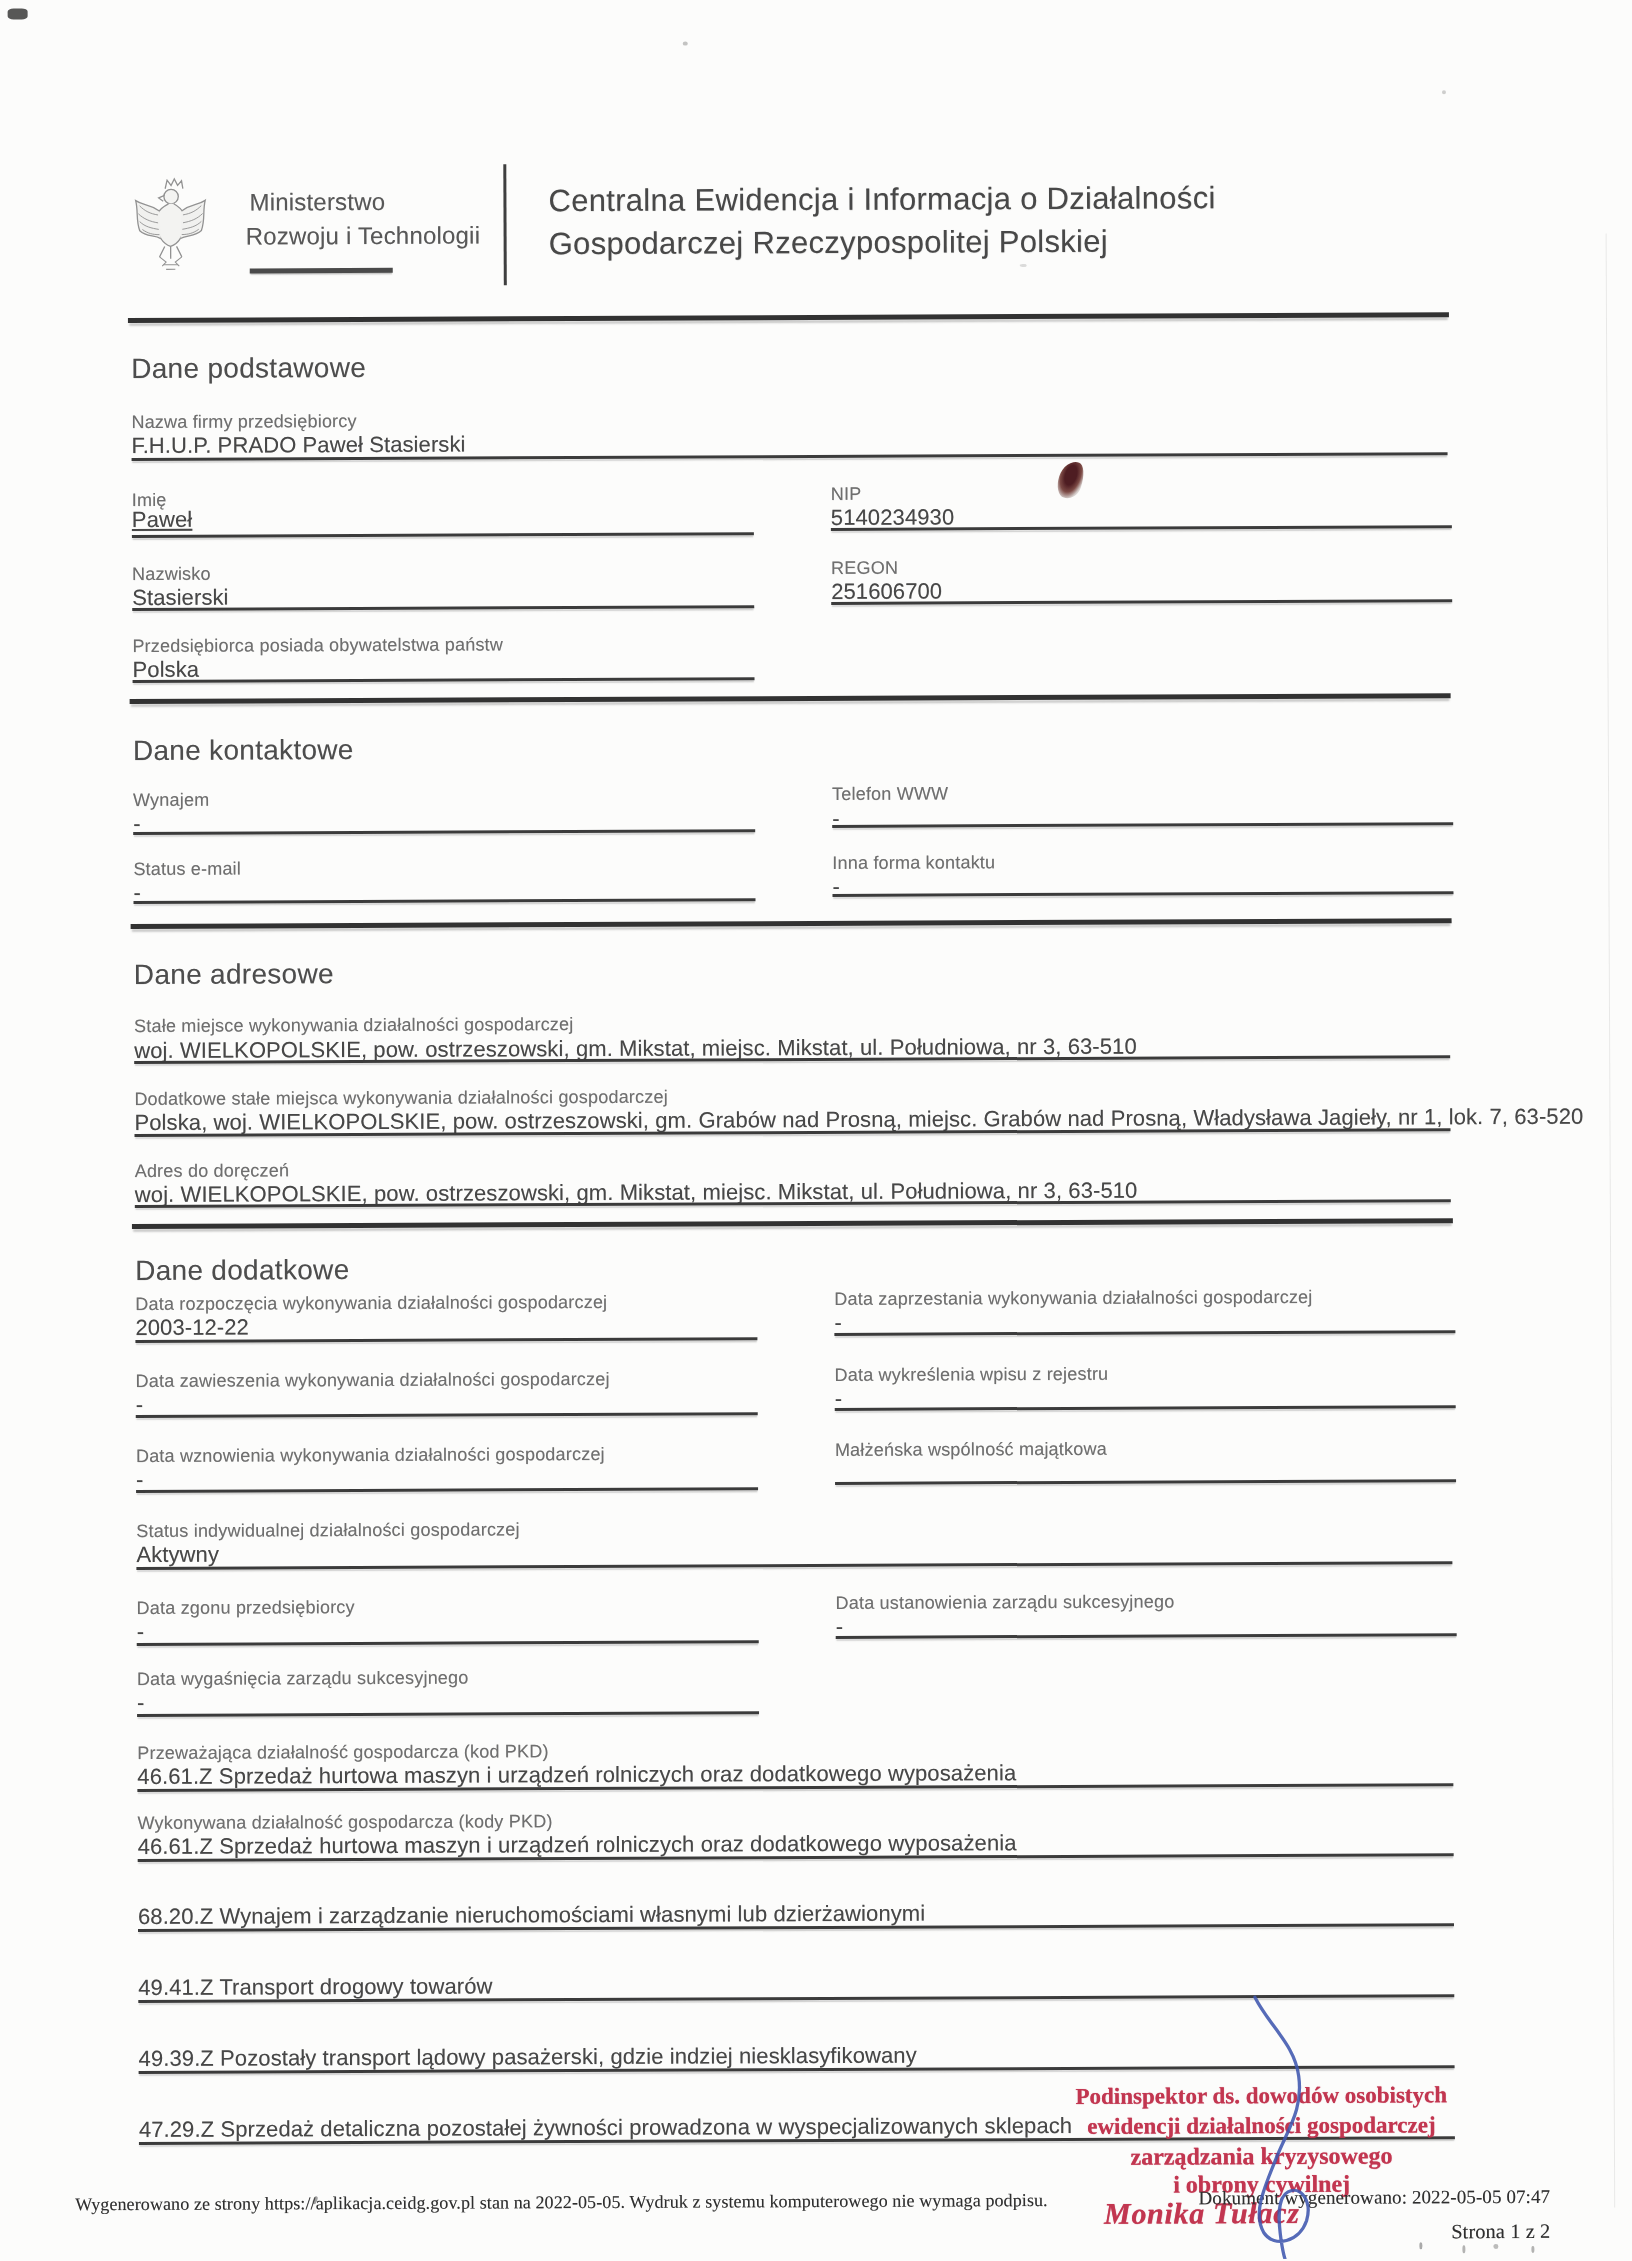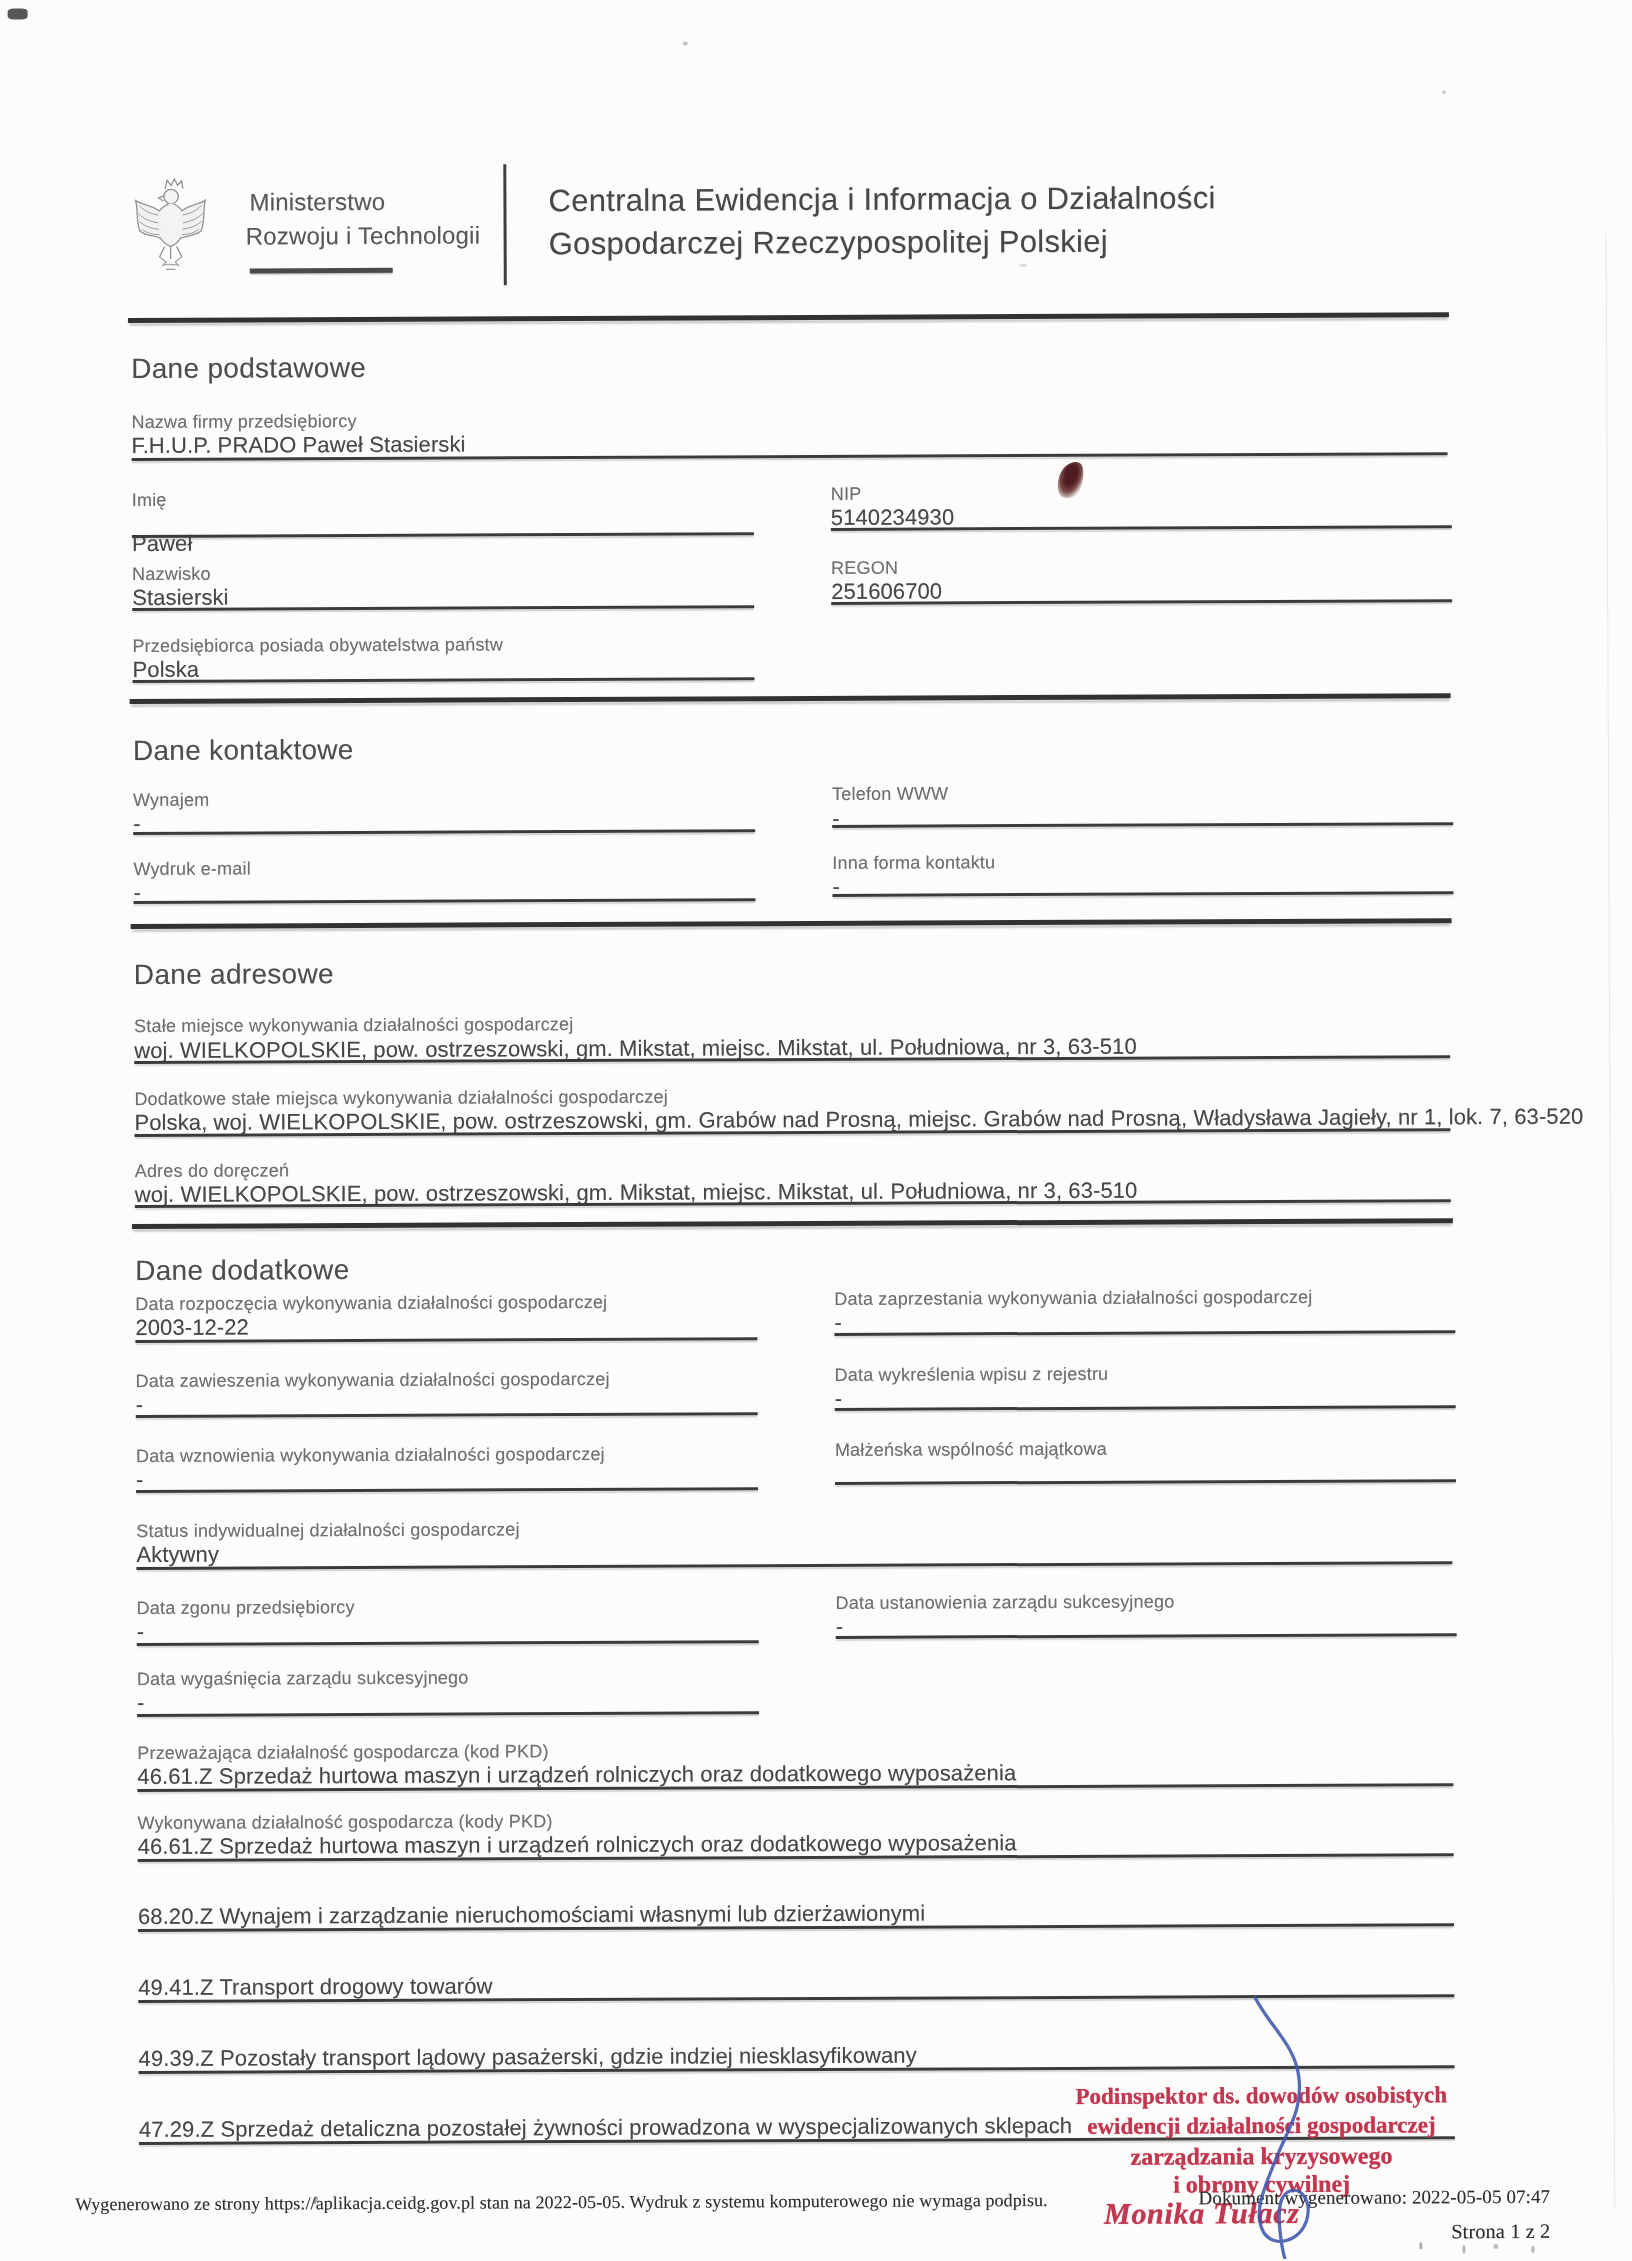--- a/index.html
+++ b/index.html
@@ -102,21 +102,21 @@
 
   <div class="rule" style="left:132px;top:315px;width:1321px;"></div>
 
   <div class="abs sec" style="left:135px;top:350px;">Dane podstawowe</div>
 
   <div class="abs lbl" style="left:135px;top:409px;">Nazwa firmy przedsiębiorcy</div>
   <div class="abs val" style="left:135px;top:430px;">F.H.U.P. PRADO Paweł Stasierski</div>
   <div class="ul" style="left:135px;top:455px;width:1316px;"></div>
 
   <div class="abs lbl" style="left:135px;top:487px;">Imię</div>
-  <div class="abs val" style="left:135px;top:528px;">Paweł</div>
+  <div class="abs val" style="left:135px;top:504px;text-decoration:underline;">Paweł</div>
   <div class="ul" style="left:135px;top:532px;width:622px;"></div>
 
   <div class="abs lbl" style="left:834px;top:484px;">NIP</div>
   <div class="abs val" style="left:834px;top:505px;">5140234930</div>
   <div class="ul" style="left:834px;top:528px;width:621px;"></div>
   <div class="ink-blot"></div>
 
   <div class="abs lbl" style="left:135px;top:561px;">Nazwisko</div>
   <div class="abs val" style="left:135px;top:582px;text-align:center;">Stasierski</div>
   <div class="ul" style="left:135px;top:605px;width:622px;"></div>
@@ -134,21 +134,21 @@
   <div class="abs sec" style="left:135px;top:732px;">Dane kontaktowe</div>
 
   <div class="abs lbl" style="left:135px;top:787px;">Wynajem</div>
   <div class="abs val" style="left:135px;top:808px;">-</div>
   <div class="ul" style="left:135px;top:829px;width:622px;"></div>
 
   <div class="abs lbl" style="left:834px;top:784px;">Telefon WWW</div>
   <div class="abs val" style="left:834px;top:806px;">-</div>
   <div class="ul" style="left:834px;top:825px;width:621px;"></div>
 
-  <div class="abs lbl" style="left:135px;top:856px;">Wydruk e-mail</div>
+  <div class="abs lbl" style="left:135px;top:856px;">Status e-mail</div>
   <div class="abs val" style="left:135px;top:877px;">-</div>
   <div class="ul" style="left:135px;top:898px;width:622px;"></div>
 
   <div class="abs lbl" style="left:834px;top:853px;">Inna forma kontaktu</div>
   <div class="abs val" style="left:834px;top:874px;">-</div>
   <div class="ul" style="left:834px;top:894px;width:621px;"></div>
 
   <div class="rule" style="left:132px;top:921px;width:1321px;"></div>
 
   <div class="abs sec" style="left:135px;top:956px;">Dane adresowe</div>

